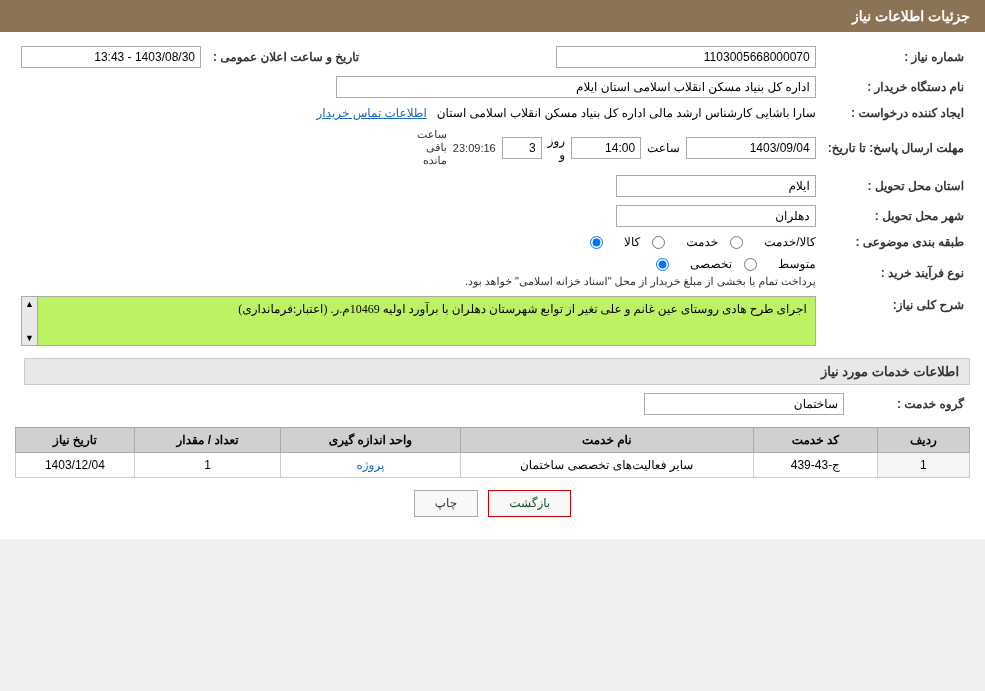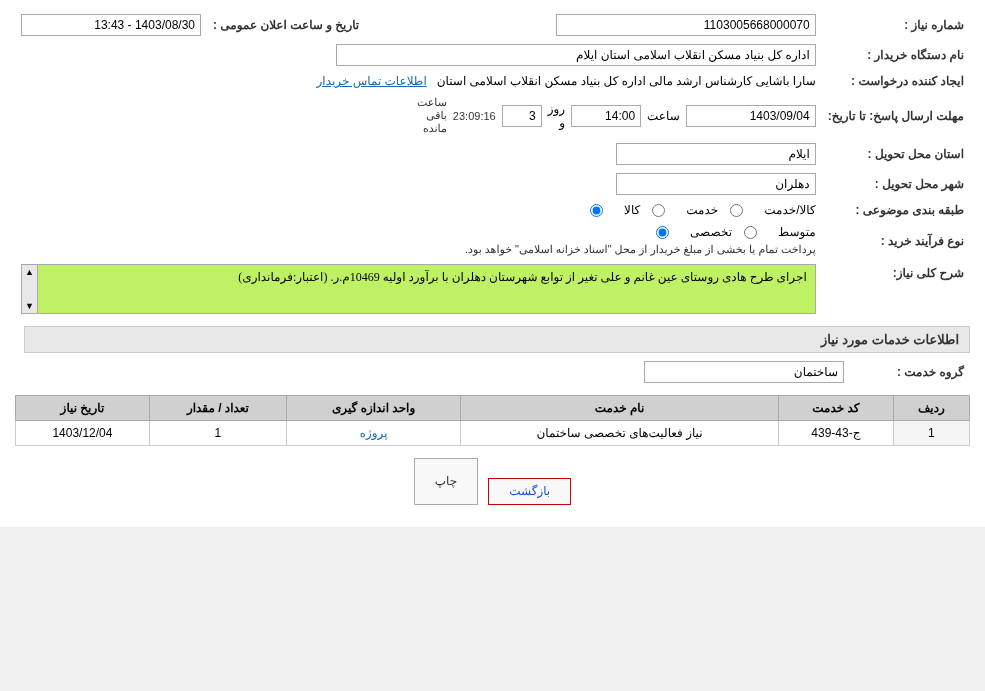--- a/index.html
+++ b/index.html
@@ -91,21 +91,21 @@
       direction: rtl;
     }
     .services-table {
       width: 100%;
       border-collapse: collapse;
       margin-top: 8px;
     }
     .services-table th {
       background: #d0d0d0;
       border: 1px solid #aaa;
-      padding: 5px 8px;
+      padding: 5px 16px;
       text-align: center;
       font-size: 12px;
       font-weight: bold;
     }
     .services-table td {
       border: 1px solid #ccc;
       padding: 5px 8px;
       text-align: center;
       font-size: 12px;
     }
@@ -135,31 +135,33 @@
       font-family: Tahoma;
       cursor: pointer;
       border: 1px solid #aaa;
     }
     .btn-print {
       background: #f8f8f8;
       color: #333;
     }
     .btn-back {
       background: #f8f8f8;
-      color: #1d4ed8;
+      color: #14532d;
       border: 1px solid #cc0000;
-      margin-top: 20px;
     }
     .remaining-time-label { color: #333; font-size: 11px; }
   </style>
 </head>
 <body>
 
 <div class="page-wrapper">
 
+  <div class="header-bar">
+    <span>جزئیات اطلاعات نیاز</span>
+  </div>
 
   <div class="main-content">
 
     <table class="info-table">
 
       <tbody>
           <tr>
         <td class="label-cell">شماره نیاز :</td>
         <td class="value-cell">
           <input class="input-box input-wide" type="text" readonly="" value="1103005668000070" style="">
@@ -294,21 +296,21 @@
           <th>نام خدمت</th>
           <th>واحد اندازه گیری</th>
           <th>تعداد / مقدار</th>
           <th>تاریخ نیاز</th>
         </tr>
       </thead>
       <tbody>
         <tr>
           <td class="row-num">1</td>
           <td>ج-43-439</td>
-          <td>نیاز فعالیت‌های تخصصی ساختمان</td>
+          <td>سایر فعالیت‌های تخصصی ساختمان</td>
           <td style="color:#1a6ab5;">پروژه</td>
           <td>1</td>
           <td>1403/12/04</td>
         </tr>
       </tbody>
     </table>
 
 
     <div class="bottom-buttons">
       <button class="btn btn-back">بازگشت</button>

